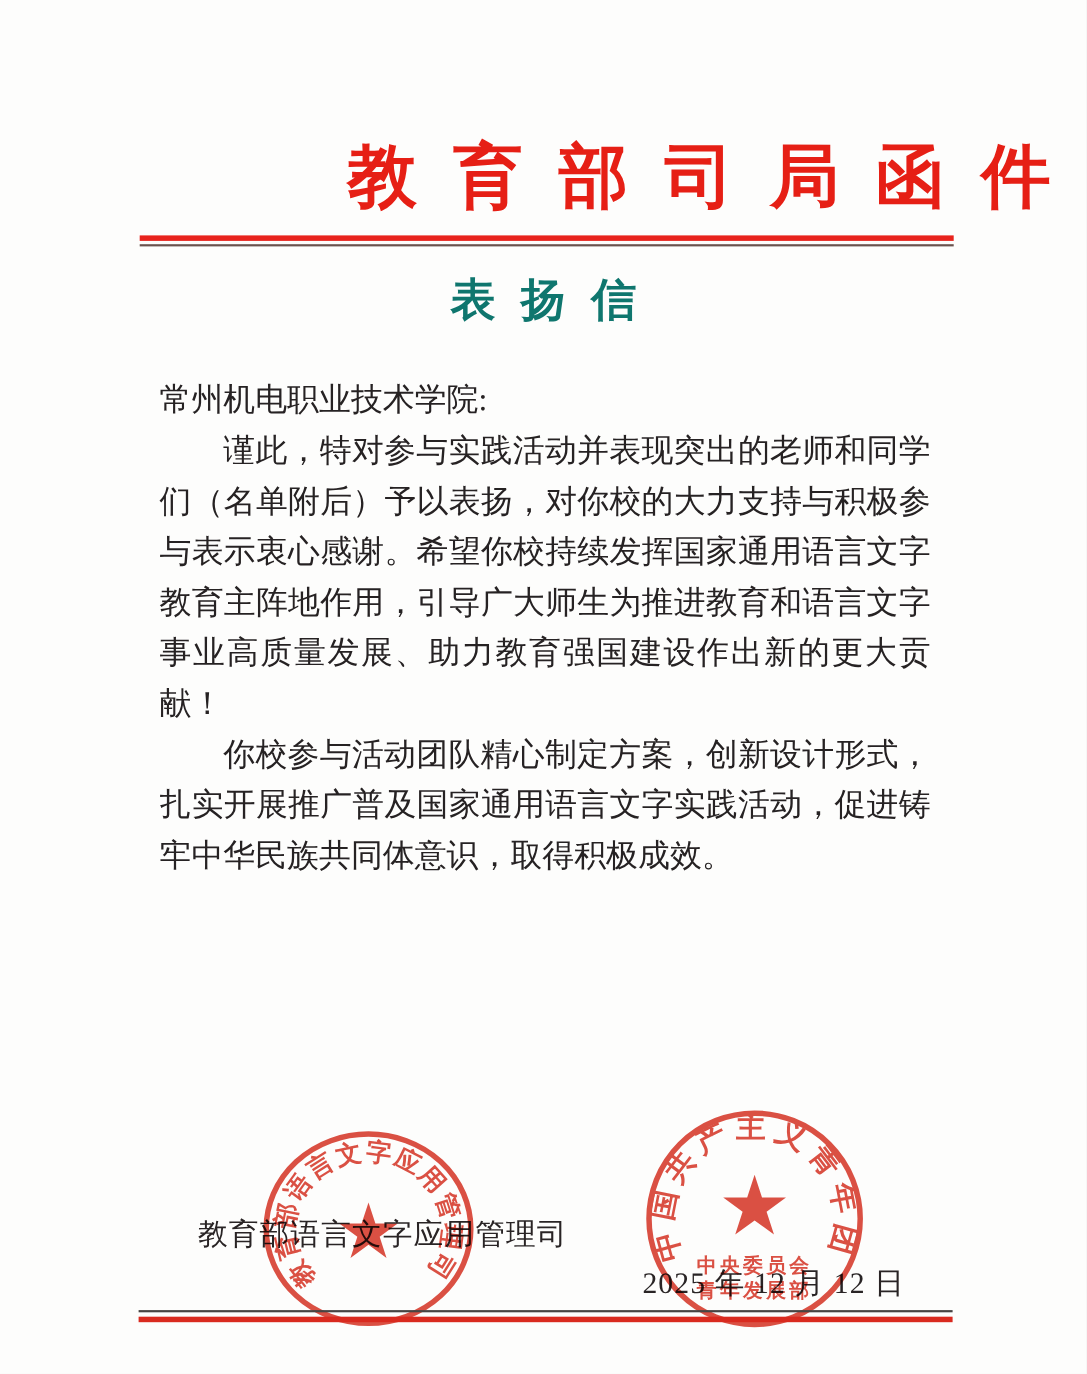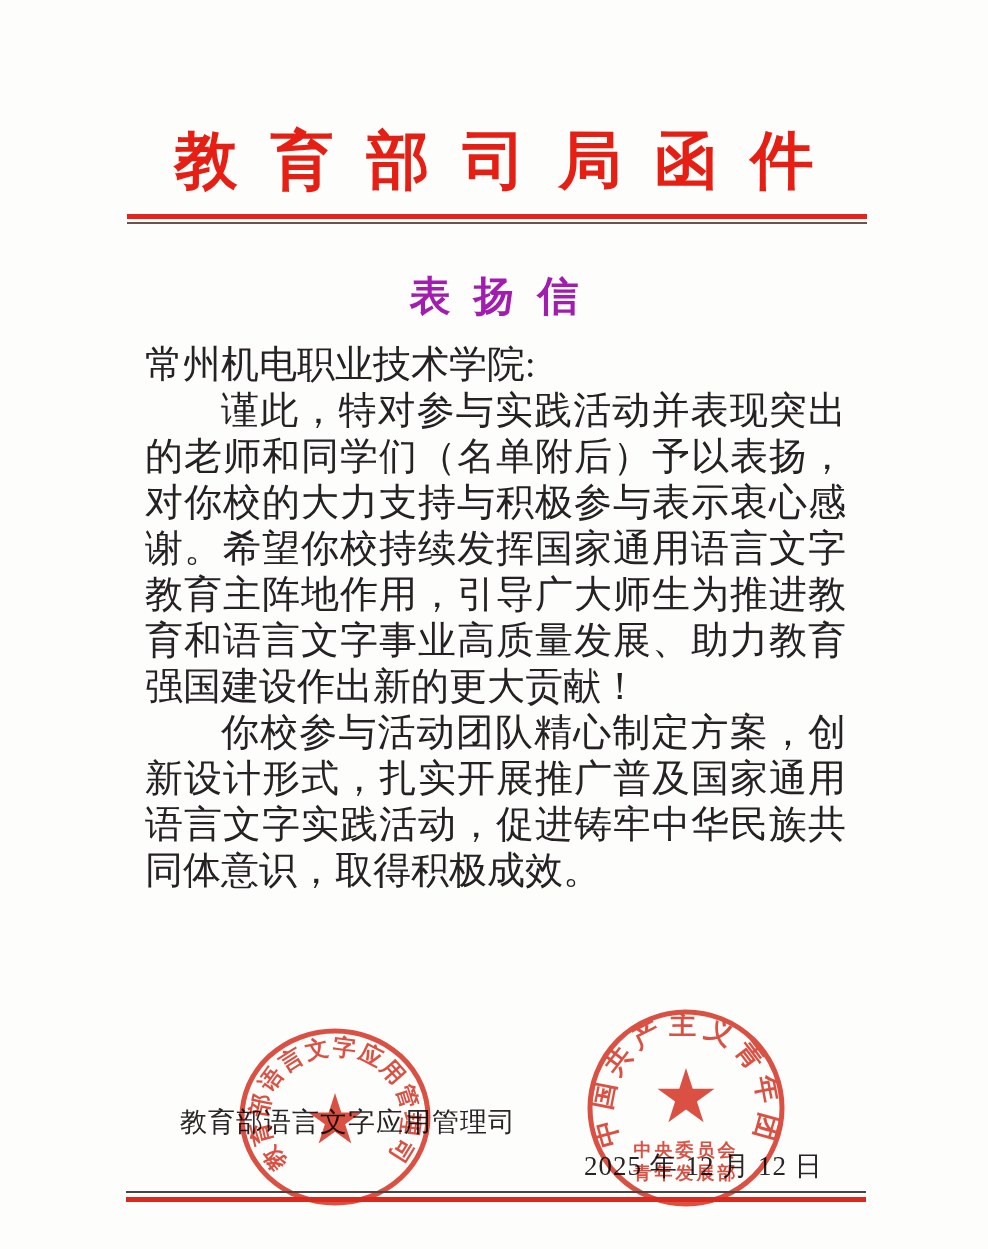--- a/index.html
+++ b/index.html
@@ -7,43 +7,42 @@
     position:relative;
     width:988px;height:1249px;
     margin:0 auto;
     background:#fdfdfc;
     font-family:"Liberation Serif","DejaVu Serif",serif;
     color:#262223;
     overflow:hidden;
   }
   .header-title{
     position:absolute;top:118px;left:0;width:100%;
-    text-align:center;
+    text-align:right;
     font-size:63px;font-weight:bold;
     color:#e61f15;
     letter-spacing:33px;text-indent:33px;
     white-space:nowrap;
   }
   .rule{position:absolute;left:127px;width:740px;}
   .rule-red-top{top:214px;height:5px;background:#e8231c;}
   .rule-dark-top{top:222px;height:2px;background:#6a534e;}
   .rule-dark-bottom{top:1191px;left:126px;height:2px;background:#474443;}
   .rule-red-bottom{top:1197px;left:126px;height:5px;background:#d92a1f;}
   .doc-title{
     position:absolute;top:245px;left:0;width:100%;
     text-align:center;
     font-size:41px;font-weight:700;
-    color:#a21caf;
+    color:#0f766e;
     letter-spacing:23px;text-indent:23px;
     white-space:nowrap;
-    margin-top:24px;
   }
   .body-text{
     position:absolute;top:341px;left:145px;width:701px;
-    font-size:38px;line-height:46px;
+    font-size:29px;line-height:46px;
     text-align:justify;
     color:#29242
 5;
   }
   .body-text p{margin:0;text-indent:2em;}
   .body-text p.salutation{text-indent:0;}
   .sign{
     position:absolute;
     font-size:27px;
     letter-spacing:1px;

